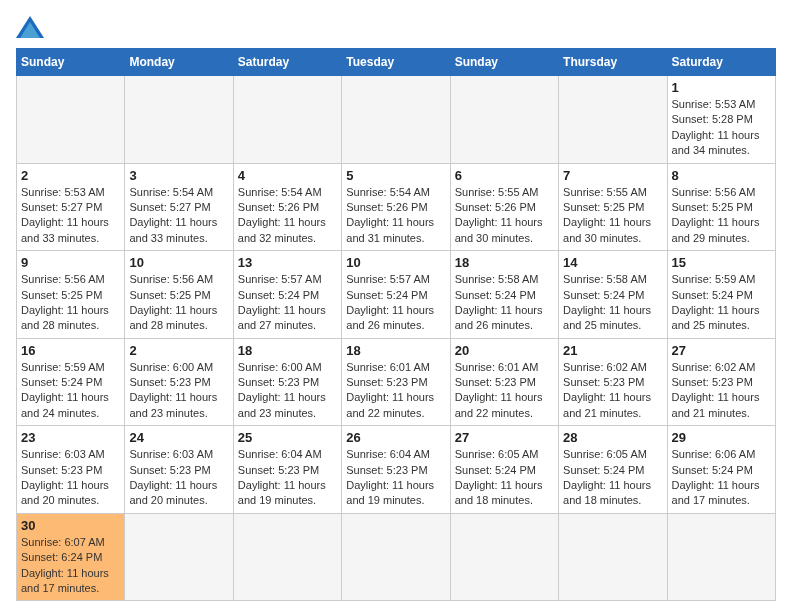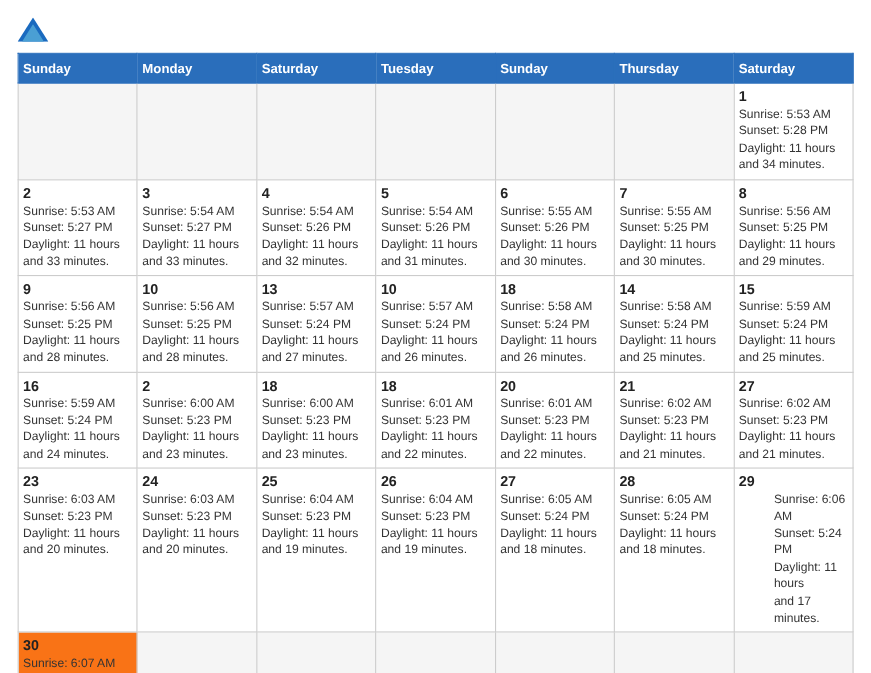--- a/index.html
+++ b/index.html
@@ -83,21 +83,21 @@
     }
     .day-info {
       font-size: 11px;
       color: #333;
       line-height: 1.4;
     }
     .last-row td {
       background: #f5f5f5;
     }
     .last-row td.has-data {
-      background: #f97316;
+      background: #fdba74;
       margin-left: 35px;
     }
   </style>
 </head>
 <body>
 
 <div class="header-area">
   <div class="logo">
     <svg class="logo-icon" viewBox="0 0 28 22" xmlns="http://www.w3.org/2000/svg">
       <polygon points="0,22 14,0 28,22" fill="#1a6abf"></polygon>
@@ -332,21 +332,21 @@
         </td>
         <td>
           <span class="day-number">28</span>
           <div class="day-info" style="white-space: pre-line;">Sunrise: 6:05 AM
 Sunset: 5:24 PM
 Daylight: 11 hours
 and 18 minutes.</div>
         </td>
         <td>
           <span class="day-number">29</span>
-          <div class="day-info" style="white-space: pre-line; margin-left: 32px;">Sunrise: 6:06 AM
+          <div class="day-info" style="white-space: pre-line;">Sunrise: 6:06 AM
 Sunset: 5:24 PM
 Daylight: 11 hours
 and 17 minutes.</div>
         </td>
       </tr>
       <tr class="last-row">
         <td class="has-data">
           <span class="day-number">30</span>
           <div class="day-info" style="white-space: pre-line;">Sunrise: 6:07 AM
 Sunset: 6:24 PM

